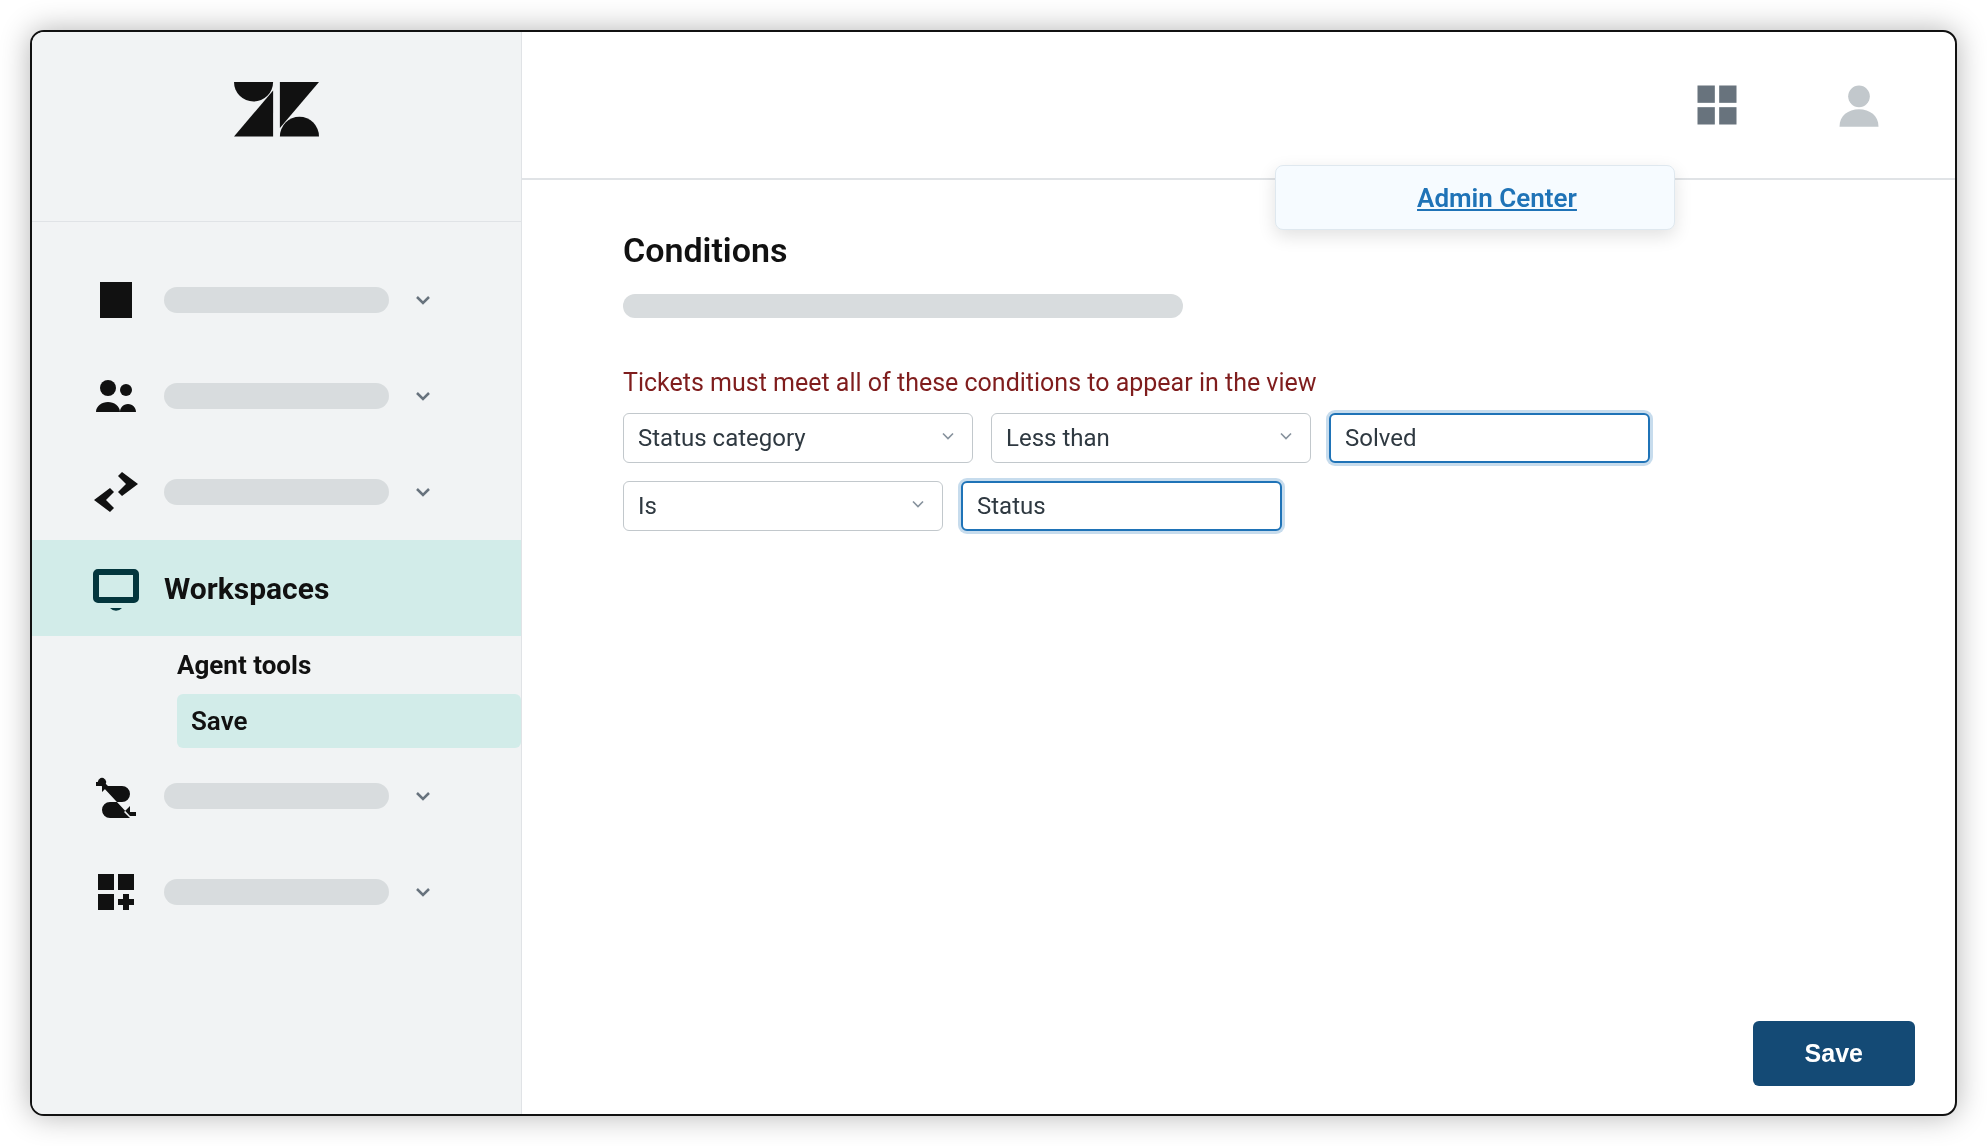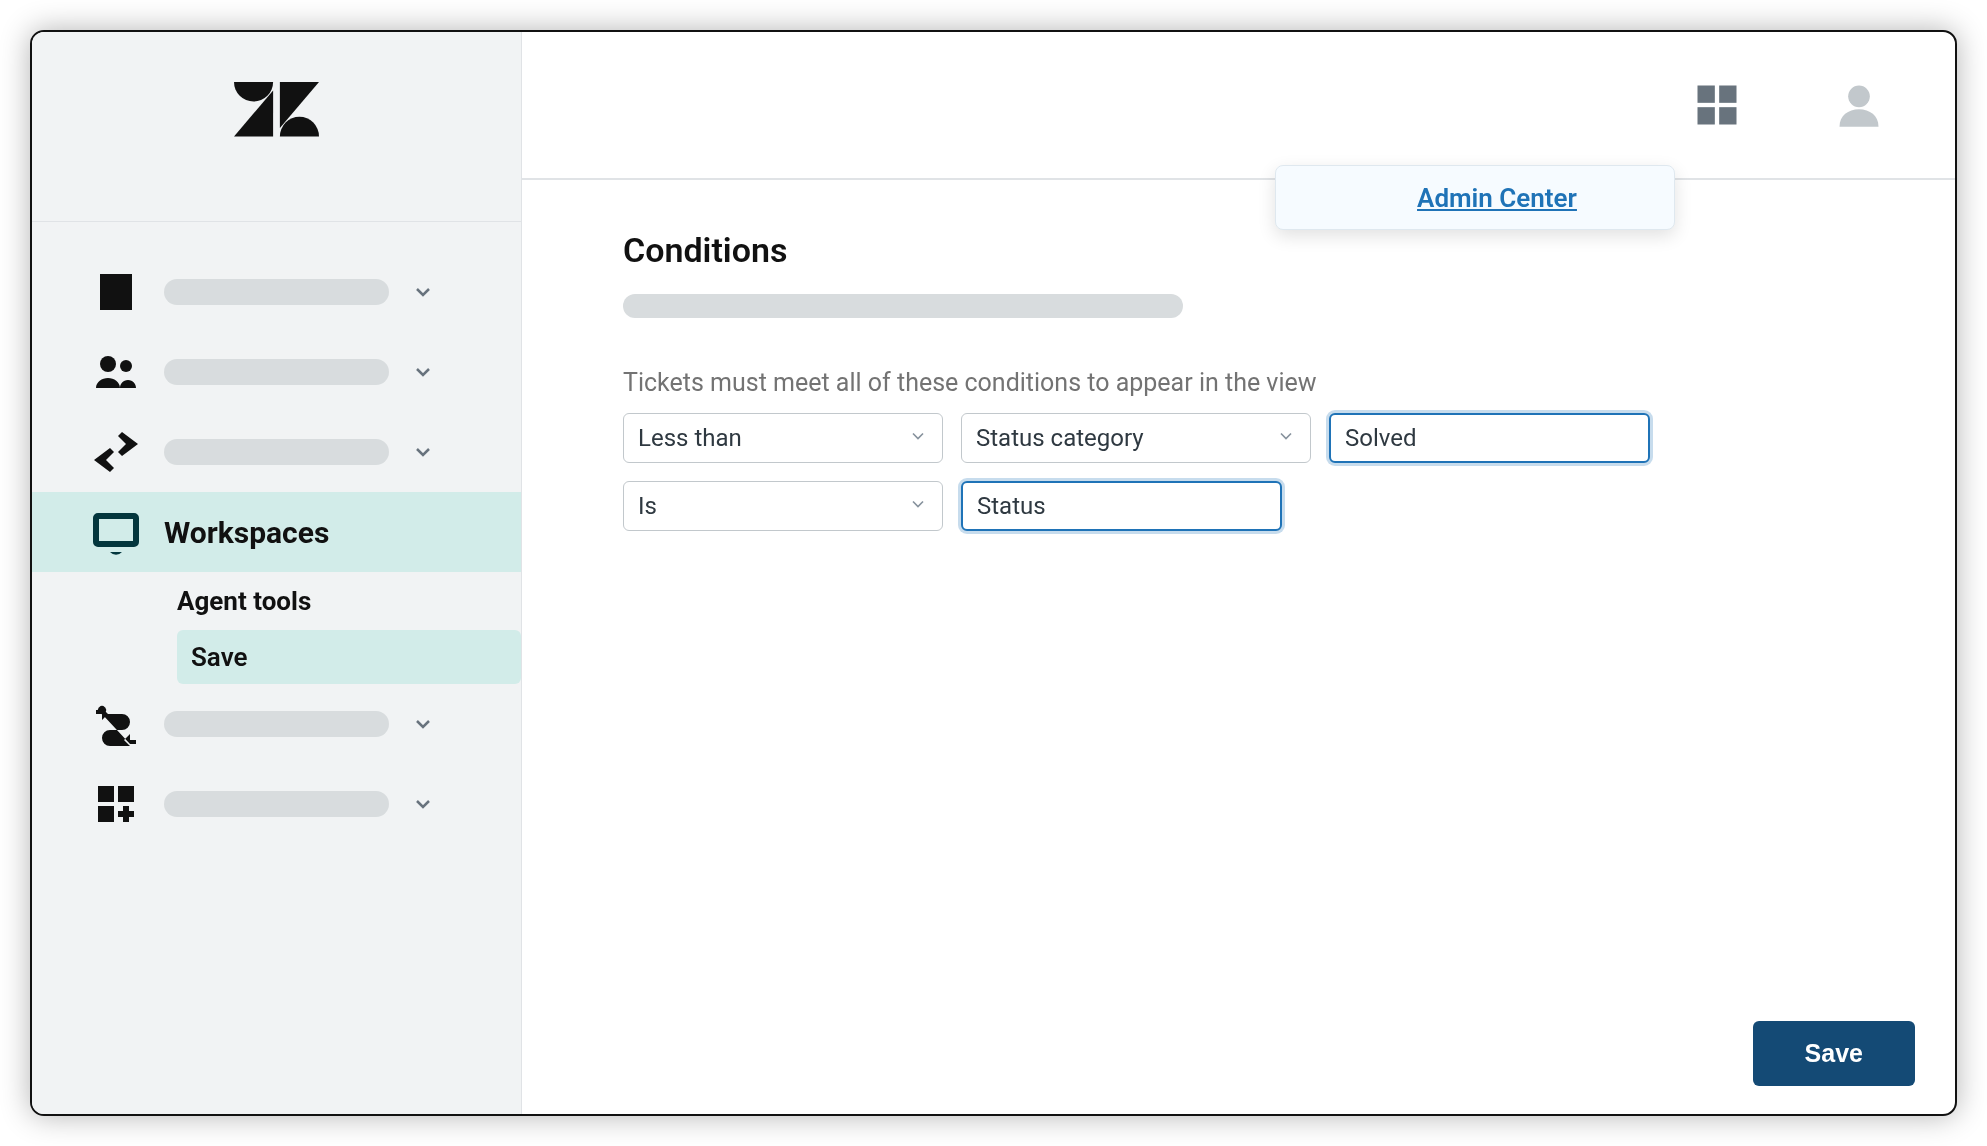--- a/index.html
+++ b/index.html
@@ -39,21 +39,21 @@
     align-items: center;
     justify-content: center;
     border-bottom: 1px solid #e0e3e6;
   }
   .logo-area svg { width: 85px; height: 85px; }
   .nav { padding-top: 30px; }
   .nav-item {
     display: flex;
     align-items: center;
     padding: 0 30px 0 60px;
-    height: 80px;
+    height: 96px;
   }
   .nav-item.active {
     background: #d2ece9;
   }
   .nav-icon {
     width: 62px;
     display: flex;
     align-items: center;
     justify-content: flex-start;
   }
@@ -153,21 +153,21 @@
   }
   .title-placeholder {
     width: 560px;
     height: 24px;
     background: #d8dcde;
     border-radius: 12px;
     margin-bottom: 50px;
   }
   .instruction {
     font-size: 25px;
-    color: #737373;
+    color: #7f1d1d;
     margin-bottom: 16px;
   }
   .condition-row {
     display: flex;
     gap: 18px;
     margin-bottom: 18px;
   }
   .select-box {
     width: 350px;
     height: 50px;
@@ -347,30 +347,30 @@
     <div class="popover">
       <a href="#">Admin Center</a>
     </div>
 
     <div class="content">
       <h2 class="page-title">Conditions</h2>
       <div class="title-placeholder"></div>
       <p class="instruction">Tickets must meet all of these conditions to appear in the view</p>
 
       <div class="condition-row">
-        <div class="select-box" style="width:320px">
-          <span>Less than</span>
+        <div class="select-box">
+          <span>Status category</span>
           <span class="chev">
             <svg viewBox="0 0 24 24" width="20" height="20" fill="none" stroke="currentColor" stroke-width="2">
                   <polyline points="6 9 12 15 18 9"></polyline>
                 </svg>
           </span>
         </div>
-        <div class="select-box">
-          <span>Status category</span>
+        <div class="select-box" style="width:320px">
+          <span>Less than</span>
           <span class="chev">
             <svg viewBox="0 0 24 24" width="20" height="20" fill="none" stroke="currentColor" stroke-width="2">
                   <polyline points="6 9 12 15 18 9"></polyline>
                 </svg>
           </span>
         </div>
         <div class="value-box">
           <span>Solved</span>
         </div>
       </div>

